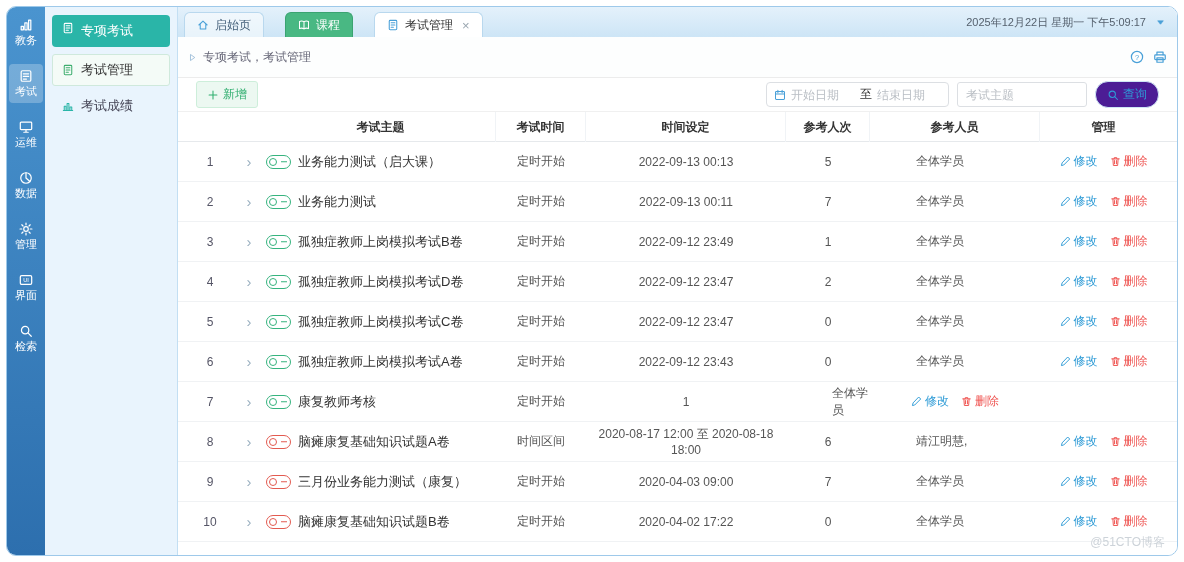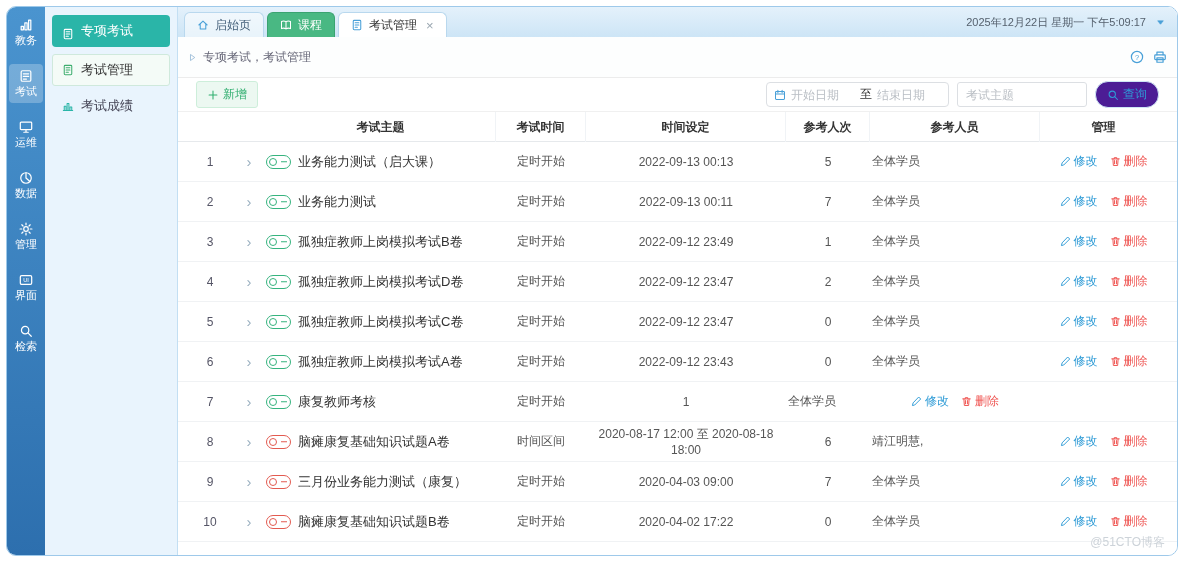--- a/index.html
+++ b/index.html
@@ -7,31 +7,31 @@
   .frame { position:absolute; inset:6px; border:1px solid #9ec9ea; border-radius:10px; overflow:hidden; display:flex; background:#fff; }
 
   
   .rail { width:38px; flex:none; background:linear-gradient(180deg,#4a94cf,#2d6fae); display:flex; flex-direction:column; align-items:center; padding-top:6px; gap:12px; }
   .rail-item { width:34px; padding:5px 0 6px; display:flex; flex-direction:column; align-items:center; gap:3px; color:#fff; font-size:11px; cursor:pointer; border-radius:4px; }
   .rail-item.active { background:rgba(255,255,255,.25); }
   .rail-label { line-height:1; letter-spacing:0; }
 
   
   .sidebar { width:133px; flex:none; background:#e9f4fd; border-right:1px solid #c3dff3; display:flex; flex-direction:column; padding:8px 7px; gap:7px; }
-  .sidebar-title { background:#2ab5a8; color:#fff; font-size:13px; padding:7px 10px; border-radius:4px; display:flex; align-items:flex-end; gap:7px; cursor:default; }
+  .sidebar-title { background:#2ab5a8; color:#fff; font-size:13px; padding:7px 10px; border-radius:4px; display:flex; align-items:flex-start; gap:7px; cursor:default; }
   .side-menu { display:flex; flex-direction:column; gap:4px; }
   .side-item { display:flex; align-items:center; gap:7px; font-size:13px; color:#445; padding:6px 9px; border-radius:3px; cursor:pointer; border:1px solid transparent; }
   .side-item.active { background:#f4fbf7; border-color:#cfe9dc; color:#333; }
   .side-item .ico { color:#3fae6f; }
   .side-item:nth-child(2) .ico { color:#2ab5a8; }
 
   
   .main { flex:1; min-width:0; display:flex; flex-direction:column; background:#fff; position:relative; }
 
-  .tabbar { height:30px; flex:none; background:linear-gradient(180deg,#e4f1fb,#cde5f6); display:flex; align-items:flex-end; padding:3px 12px 0 6px; gap:3px; }
+  .tabbar { height:30px; flex:none; background:linear-gradient(180deg,#e4f1fb,#cde5f6); display:flex; align-items:flex-end; padding:3px 12px 0 6px; gap:21px; }
   .tab { height:25px; display:flex; align-items:center; gap:6px; padding:0 12px; font-size:12px; color:#44607a; background:rgba(255,255,255,.55); border:1px solid #b9d8ee; border-bottom:none; border-radius:6px 6px 0 0; cursor:pointer; }
   .tab .ico { color:#49a0d8; }
   .tab.green { background:#49b883; border-color:#3aa371; color:#fff; }
   .tab.green .ico { color:#fff; }
   .tab.active { background:#fff; color:#333; }
   .tab .close { color:#9aa6b0; margin-left:3px; font-size:13px; line-height:1; }
   .clock { margin-left:auto; align-self:center; margin-bottom:3px; display:flex; align-items:center; gap:10px; font-size:11px; color:#55616e; }
   .clock .ico { color:#49a0d8; }
 
   .crumbbar { height:41px; flex:none; display:flex; align-items:center; padding:0 10px; font-size:12px; color:#667; border-bottom:1px solid #ececec; background:#fdfefe; }
@@ -54,21 +54,21 @@
   .table { flex:1; min-height:0; overflow:hidden; }
   .grid { display:grid; grid-template-columns:44px 34px 230px 90px 200px 84px 170px minmax(0,1fr); align-items:center; padding:0 10px; }
   .thead { height:30px; border-bottom:1px solid #e6e9ec; font-size:12px; color:#333; font-weight:700; }
   .thead .th { text-align:center; border-right:1px solid #f0f3f6; line-height:30px; }
   .thead .th:last-child { border-right:none; }
   .trow { height:40px; border-bottom:1px solid #f0f2f4; font-size:12px; color:#555; background:#fff; }
   .c-idx { text-align:center; color:#556; }
   .c-caret { text-align:center; color:#9ab0c0; font-size:15px; cursor:pointer; line-height:1; }
   .c-subject { display:flex; align-items:center; gap:7px; color:#333; font-size:13px; overflow:hidden; white-space:nowrap; }
   .c-center { text-align:center; }
-  .c-people { padding-left:2px; }
+  .c-people { padding-left:2px;margin-left:44px; }
   .c-manage { text-align:center; white-space:nowrap; }
   .link-edit, .link-del { display:inline-flex; align-items:center; gap:3px; cursor:pointer; margin:4px 6px; }
   .link-edit { color:#2e9bd6; }
   .link-del { color:#ef5350; }
 
   
   .toggle { position:relative; display:inline-block; width:25px; height:14px; border:1.5px solid currentColor; border-radius:8px; flex:none; }
   .toggle::before { content:''; position:absolute; left:2px; top:50%; transform:translateY(-50%); width:6px; height:6px; border:1.5px solid currentColor; border-radius:50%; }
   .toggle::after { content:''; position:absolute; right:3px; top:50%; transform:translateY(-50%); width:6px; height:1.5px; background:currentColor; }
   .toggle.on { color:#36b37e; }

